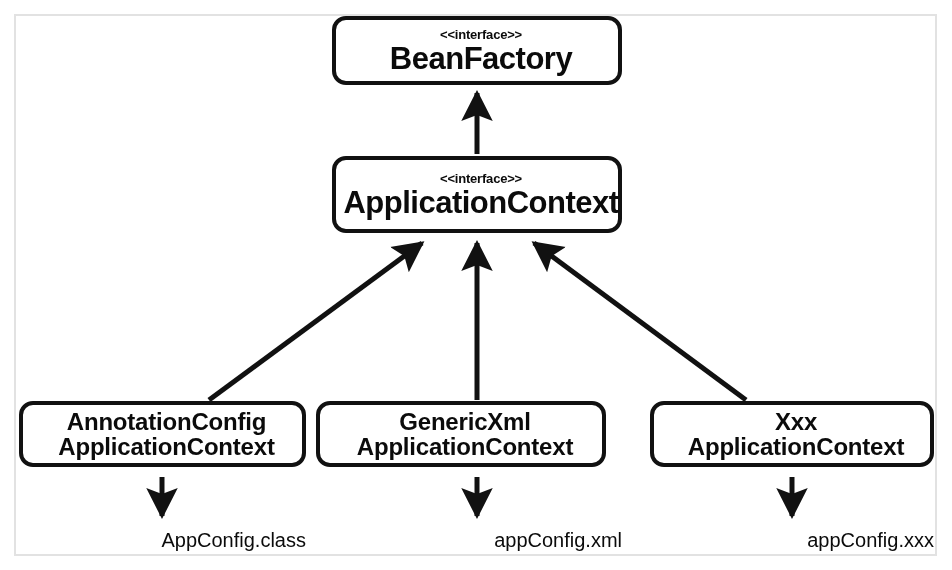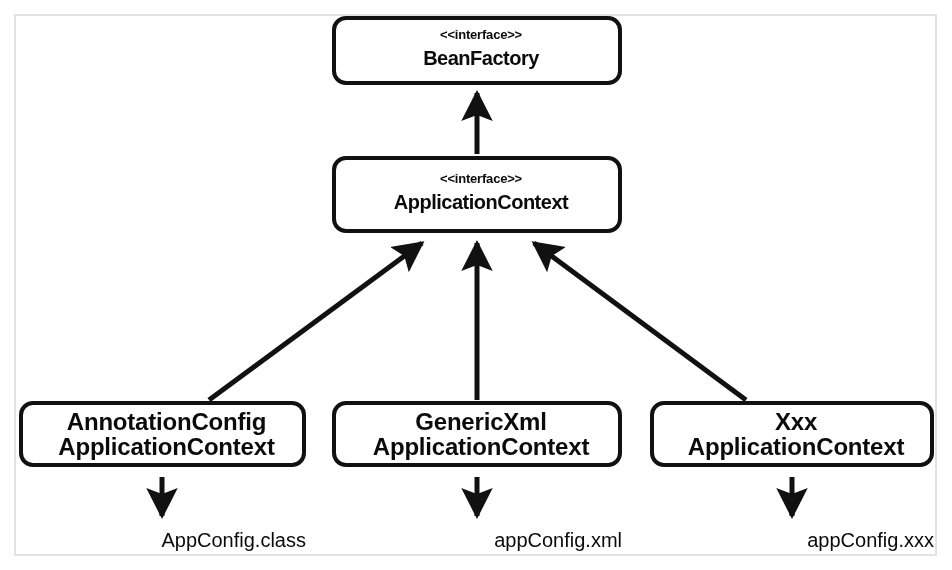--- a/index.html
+++ b/index.html
@@ -47,21 +47,21 @@
     padding-left: 8px;
   }
   .stereotype {
     font-size: 13px;
     font-weight: bold;
     letter-spacing: -0.2px;
     line-height: 15px;
     margin-bottom: 1px;
   }
   .node-title {
-    font-size: 20px;
+    font-size: 31px;
     font-weight: bold;
     line-height: 31px;
     letter-spacing: -0.5px;
     white-space: nowrap;
   }
   .node-line {
     font-size: 24px;
     font-weight: bold;
     line-height: 25px;
     letter-spacing: -0.2px;
@@ -71,21 +71,21 @@
     position: absolute;
     text-align: right;
     font-size: 20px;
     line-height: 24px;
     color: #0b0b0b;
     white-space: nowrap;
   }
   #node-beanfactory   { left: 332px; top: 16px;  width: 290px; height: 69px; }
   #node-appcontext    { left: 332px; top: 156px; width: 290px; height: 77px; }
   #node-annotation    { left: 19px;  top: 401px; width: 287px; height: 66px; }
-  #node-genericxml    { left: 332px; top: 401px; width: 290px; height: 66px; }
+  #node-genericxml    { left: 316px; top: 401px; width: 290px; height: 66px; }
   #node-xxx           { left: 650px; top: 401px; width: 284px; height: 66px; }
   #label-appconfig-class { left: 19px;  top: 528px; width: 287px; }
   #label-appconfig-xml   { left: 332px; top: 528px; width: 290px; }
   #label-appconfig-xxx   { left: 650px; top: 528px; width: 284px; }
 </style>
 </head>
 <body>
 
 <div id="canvas">
 

